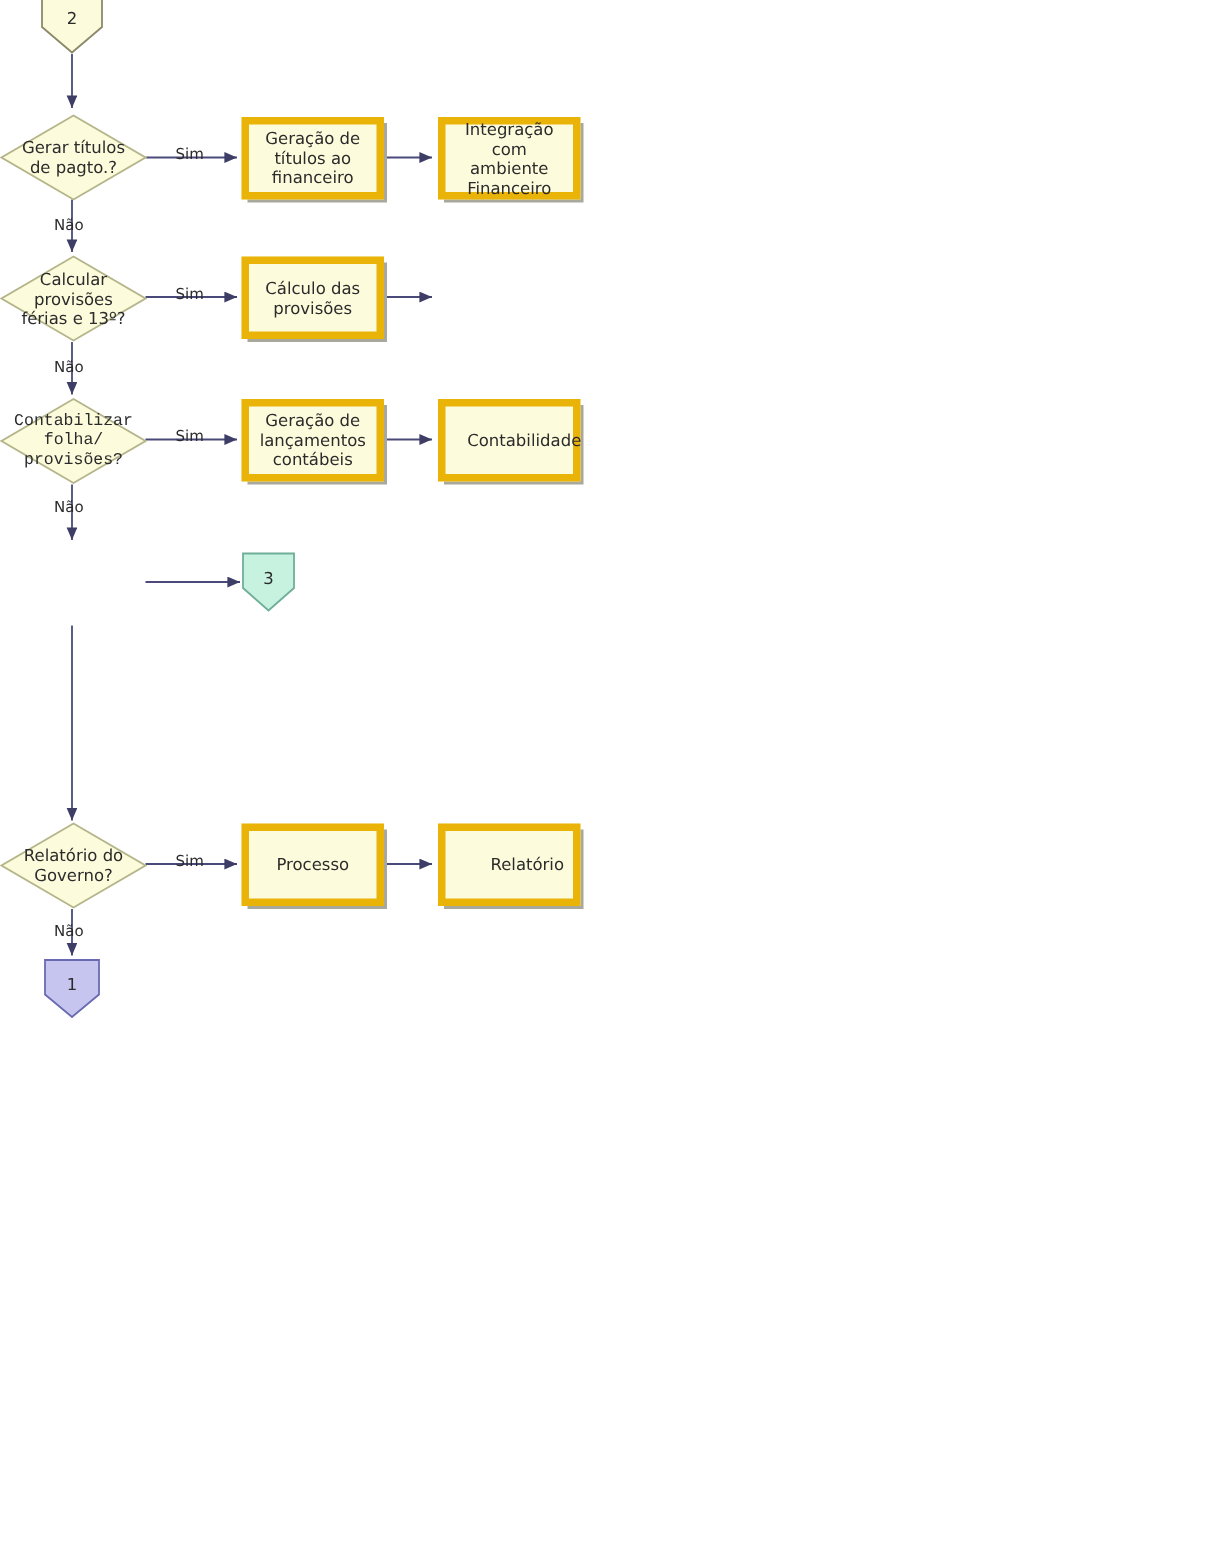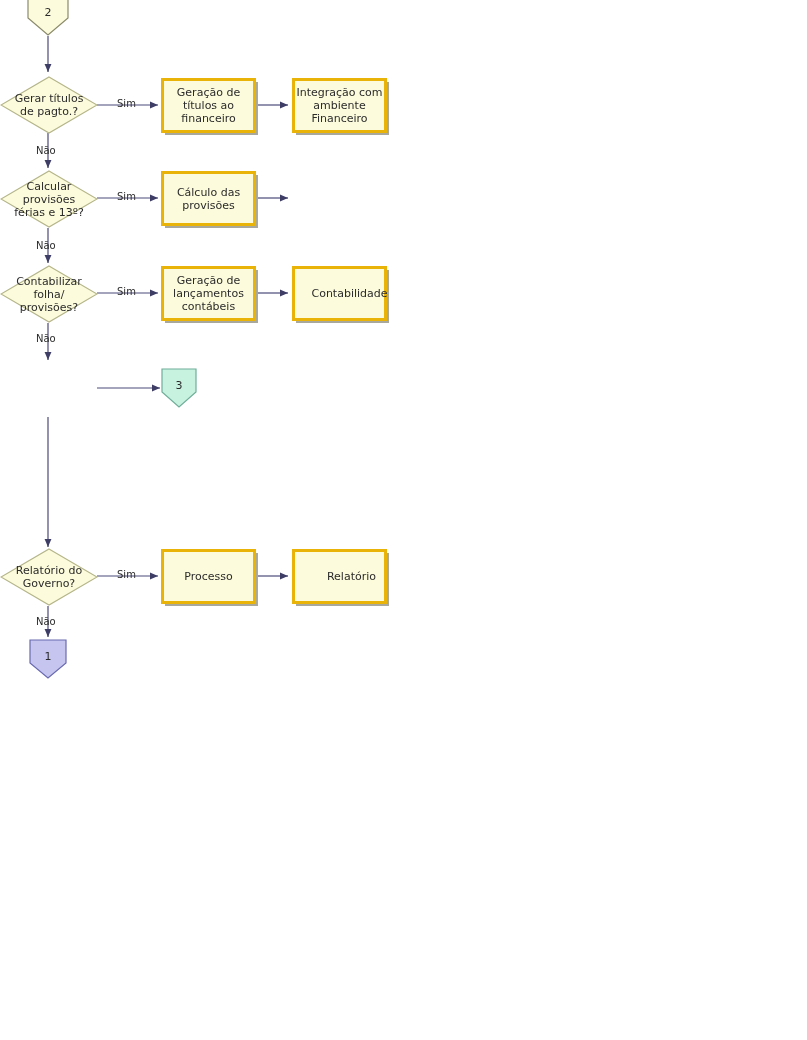--- a/index.html
+++ b/index.html
@@ -29,21 +29,21 @@
     justify-content: center;
     text-align: center;
     color: #2b2b2b;
     font-size: 11px;
     line-height: 13px;
     white-space: pre-line;
   }
   
   .shape-box {
     background: #fcfbdc;
-    border: 3px solid #eab308;
+    border: 5px solid #eab308;
     box-shadow: 3px 3px 0 -1px #a8a89c;
   }
   
   .shape-diamond {
     background: transparent;
     border: none;
   }
   .shape-diamond .diamond-svg {
     position: absolute;
     left: 0;
@@ -180,21 +180,21 @@
 provisões
 férias e 13º?</span>
   </div>
 
   <div class="node shape-box" style="left:161px; top:171px; width:95px; height:55px;">
     <span>Cálculo das
 provisões</span>
   </div>
 
 
-  <div class="node shape-diamond" style="left:0px; top:265px; width:98px; height:58px;">
+  <div class="node shape-diamond" style="left:0px; top:265px; width:98px; height:58px;font-family:Liberation Mono, monospace;">
     <svg class="diamond-svg" width="98" height="58" viewBox="0 0 98 58">
       <path d="M49,1 L97,29 L49,57 L1,29 Z" fill="#fcfbdc" stroke="#b5b58a" stroke-width="1.2"></path>
     </svg>
     <span class="dlabel">Contabilizar
 folha/
 provisões?</span>
   </div>
 
   <div class="node shape-box" style="left:161px; top:266px; width:95px; height:55px;">
     <span>Geração de

